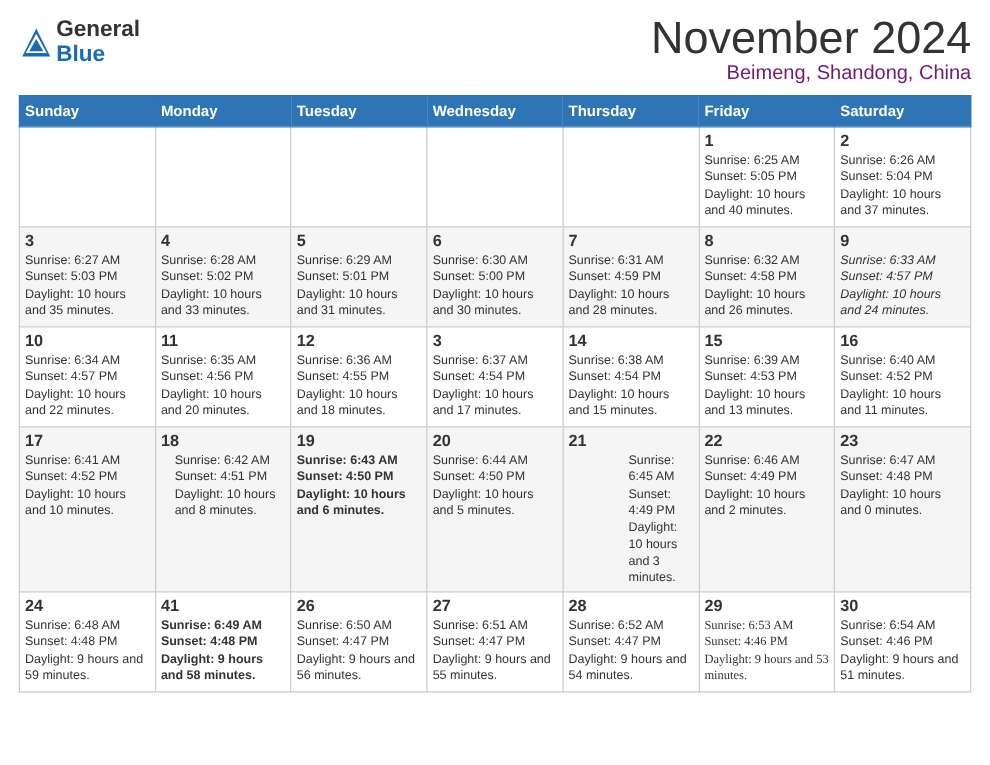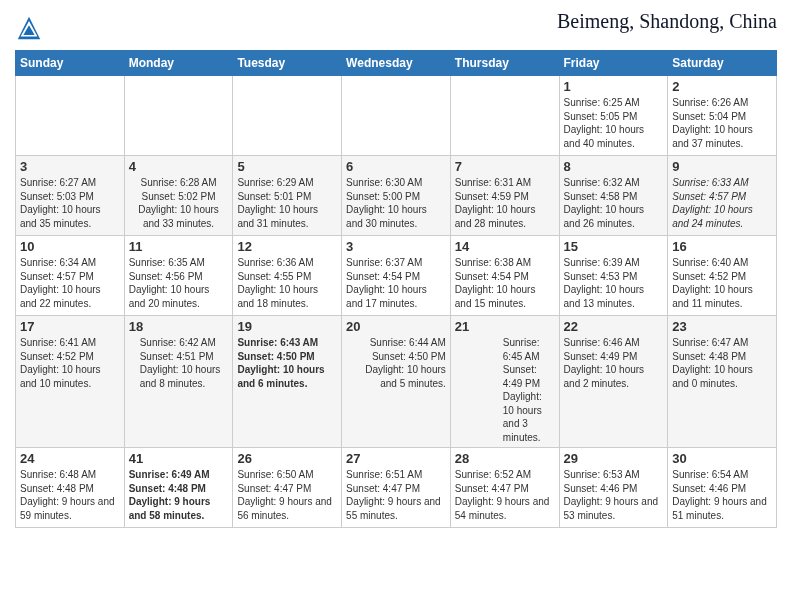--- a/index.html
+++ b/index.html
@@ -50,23 +50,22 @@
     .title-block {
       text-align: right;
     }
     .month-title {
       font-size: 36px;
       font-weight: normal;
       color: #333;
       line-height: 1.1;
     }
     .subtitle {
-      font-size: 20px;
-      color: #0f172a;
-      font-family: Liberation Serif, serif;
+      font-size: 16px;
+      color: #701a75;
     }
     table {
       width: 100%;
       border-collapse: collapse;
       table-layout: fixed;
     }
     thead tr th {
       background-color: #2e75b6;
       color: #fff;
       font-size: 12px;
@@ -106,22 +105,27 @@
 <body>
 
 <div class="page">
   <div class="header">
     <div class="logo">
       <svg class="logo-icon" viewBox="0 0 40 40">
         <polygon points="20,4 36,36 4,36" fill="#1a6bb5"></polygon>
         <polygon points="20,10 32,32 8,32" fill="#fff"></polygon>
         <polygon points="20,16 28,30 12,30" fill="#1a6bb5"></polygon>
       </svg>
+      <div class="logo-text">
+        <span class="logo-general">General</span>
+        <span class="logo-blue">Blue</span>
+      </div>
     </div>
     <div class="title-block">
+      <div class="month-title">November 2024</div>
       <div class="subtitle">Beimeng, Shandong, China</div>
     </div>
   </div>
 
   <table>
     <thead>
       <tr>
       <th>Sunday</th>
           <th>Monday</th>
           <th>Tuesday</th>
@@ -153,21 +157,21 @@
         </tr>
         <tr>
           <td>
             <span class="day-num">3</span>
             <div class="cell-text" style="white-space: pre-line;">Sunrise: 6:27 AM
 Sunset: 5:03 PM
 Daylight: 10 hours and 35 minutes.</div>
           </td>
           <td>
             <span class="day-num">4</span>
-            <div class="cell-text" style="white-space: pre-line; text-align: center;">Sunrise: 6:28 AM
+            <div class="cell-text" style="white-space: pre-line;">Sunrise: 6:28 AM
 Sunset: 5:02 PM
 Daylight: 10 hours and 33 minutes.</div>
           </td>
           <td>
             <span class="day-num">5</span>
             <div class="cell-text" style="white-space: pre-line;">Sunrise: 6:29 AM
 Sunset: 5:01 PM
 Daylight: 10 hours and 31 minutes.</div>
           </td>
           <td>
@@ -253,21 +257,21 @@
 Daylight: 10 hours and 8 minutes.</div>
           </td>
           <td>
             <span class="day-num">19</span>
             <div class="cell-text" style="white-space: pre-line; font-weight: bold;">Sunrise: 6:43 AM
 Sunset: 4:50 PM
 Daylight: 10 hours and 6 minutes.</div>
           </td>
           <td>
             <span class="day-num">20</span>
-            <div class="cell-text" style="white-space: pre-line; text-align: right;">Sunrise: 6:44 AM
+            <div class="cell-text" style="white-space: pre-line;">Sunrise: 6:44 AM
 Sunset: 4:50 PM
 Daylight: 10 hours and 5 minutes.</div>
           </td>
           <td>
             <span class="day-num">21</span>
             <div class="cell-text" style="white-space: pre-line; margin-left: 48px;">Sunrise: 6:45 AM
 Sunset: 4:49 PM
 Daylight: 10 hours and 3 minutes.</div>
           </td>
           <td>
@@ -309,21 +313,21 @@
 Daylight: 9 hours and 55 minutes.</div>
           </td>
           <td>
             <span class="day-num">28</span>
             <div class="cell-text" style="white-space: pre-line;">Sunrise: 6:52 AM
 Sunset: 4:47 PM
 Daylight: 9 hours and 54 minutes.</div>
           </td>
           <td>
             <span class="day-num">29</span>
-            <div class="cell-text" style="white-space: pre-line;">Sunrise: 6:53 AM
+            <div class="cell-text" style="white-space: pre-line; font-family: Liberation Serif, serif;">Sunrise: 6:53 AM
 Sunset: 4:46 PM
 Daylight: 9 hours and 53 minutes.</div>
           </td>
           <td>
             <span class="day-num">30</span>
             <div class="cell-text" style="white-space: pre-line;">Sunrise: 6:54 AM
 Sunset: 4:46 PM
 Daylight: 9 hours and 51 minutes.</div>
           </td>
         </tr>

